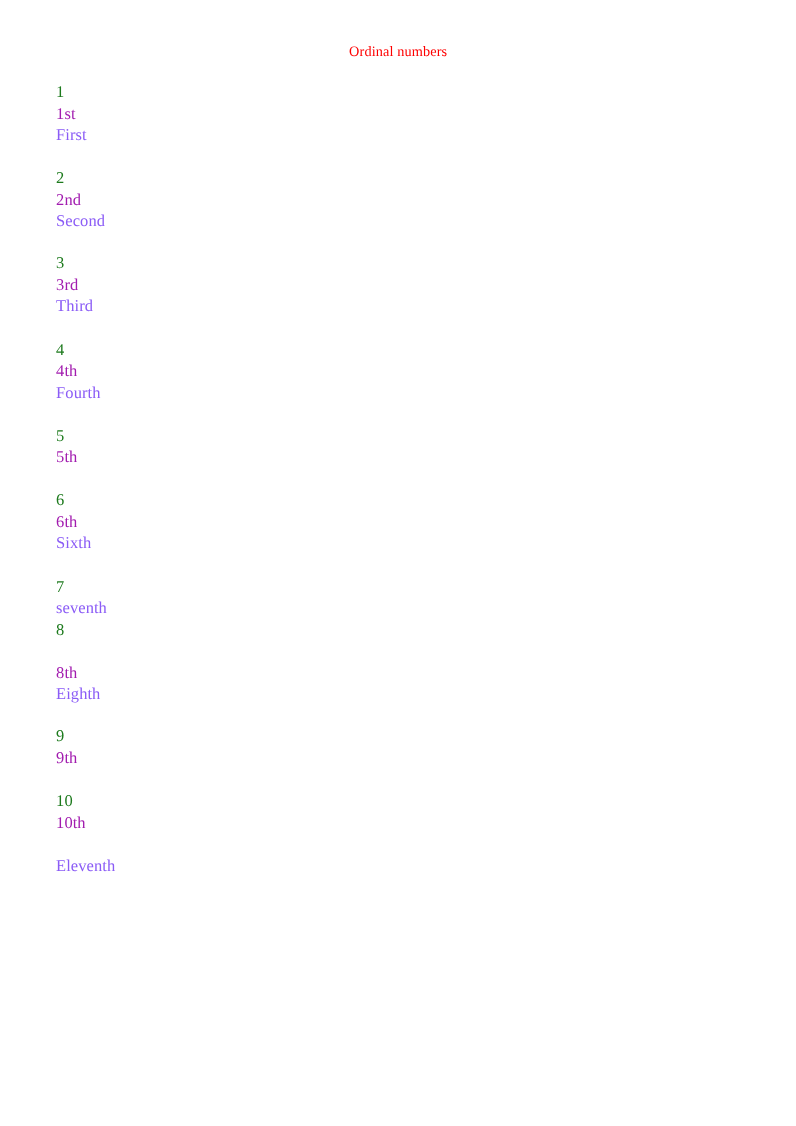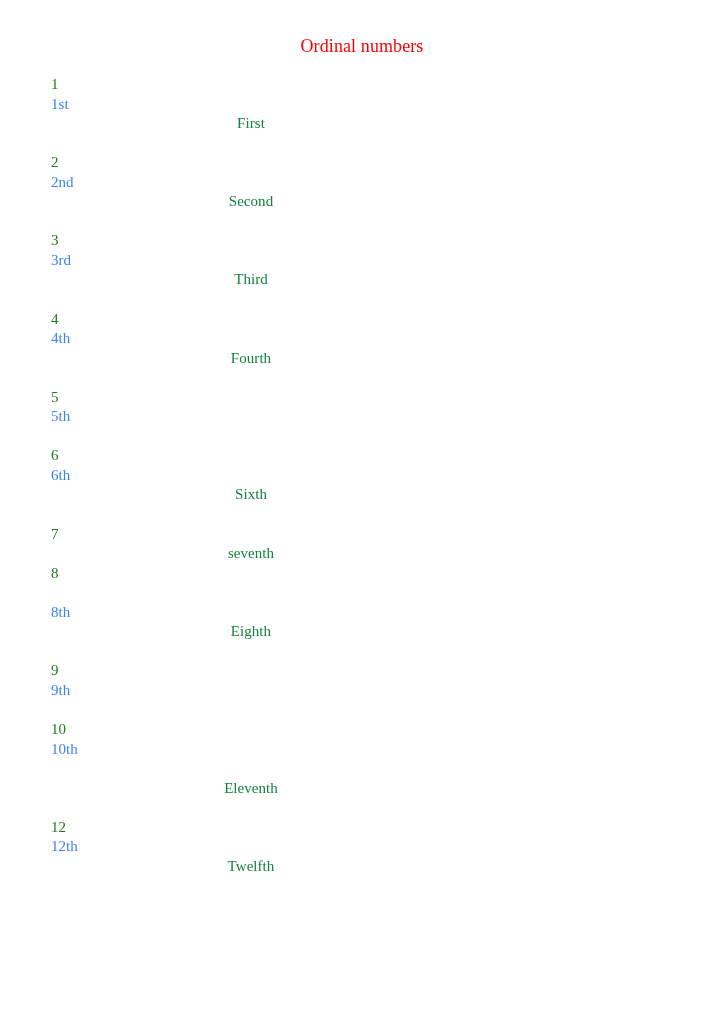--- a/index.html
+++ b/index.html
@@ -23,21 +23,21 @@
     height: 1024px;
     background: #ffffff;
   }
 
   .doc-title {
     position: absolute;
     left: 0;
     top: 36px;
     width: 724px;
     text-align: center;
-    font-size: 18px;
+    font-size: 13px;
     line-height: 21px;
     color: #fe0000;
     letter-spacing: 0.1px;
     white-space: nowrap;
   }
 
   .list-body {
     position: absolute;
     left: 51px;
     top: 75px;
@@ -54,26 +54,25 @@
     line-height: 19.55px;
     white-space: pre;
     letter-spacing: 0.05px;
   }
 
   .num {
     color: #1d7a1d;
   }
 
   .abbr {
-    color: #3b82f6;
+    color: #a21caf;
   }
 
   .word {
-    color: #15803d;
-    text-align: center;
+    color: #8b5cf6;
   }
 
   .spacer {
     height: 19.55px;
     font-size: 15px;
     line-height: 19.55px;
   }
 </style>
 </head>
 <body>
@@ -148,20 +147,15 @@
       <div class="ord-line num">10</div>
       <div class="ord-line abbr">10th</div>
     </div>
     <div class="spacer"></div>
 
     <div class="ord-group">
       <div class="ord-line word">Eleventh</div>
     </div>
     <div class="spacer"></div>
 
-    <div class="ord-group">
-      <div class="ord-line num">12</div>
-      <div class="ord-line abbr">12th</div>
-      <div class="ord-line word">Twelfth</div>
-    </div>
 
   </div>
 </div>
 
 </body></html>

